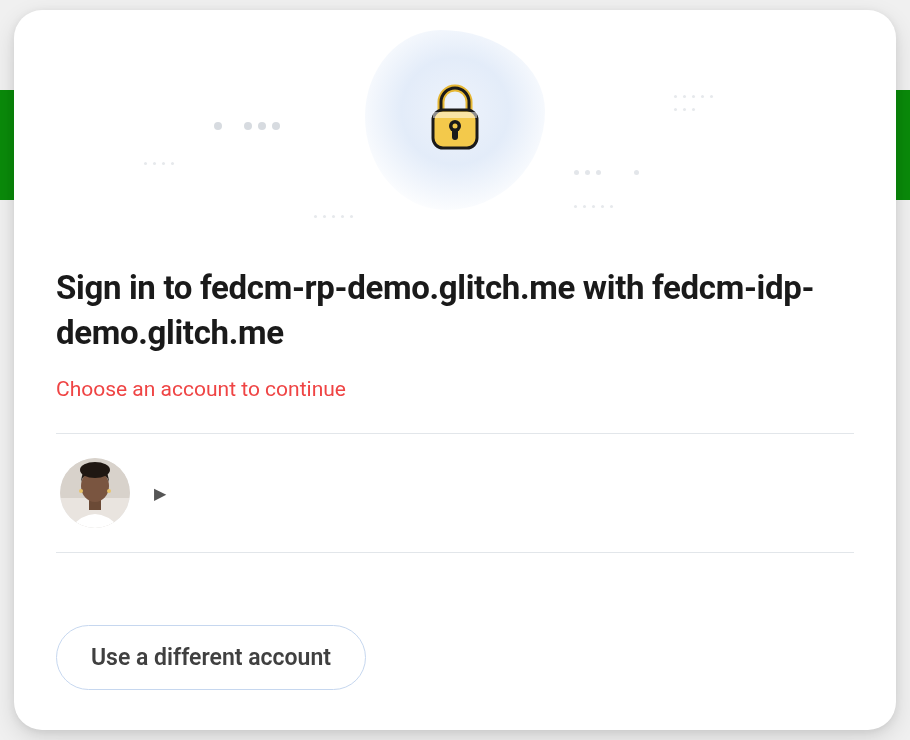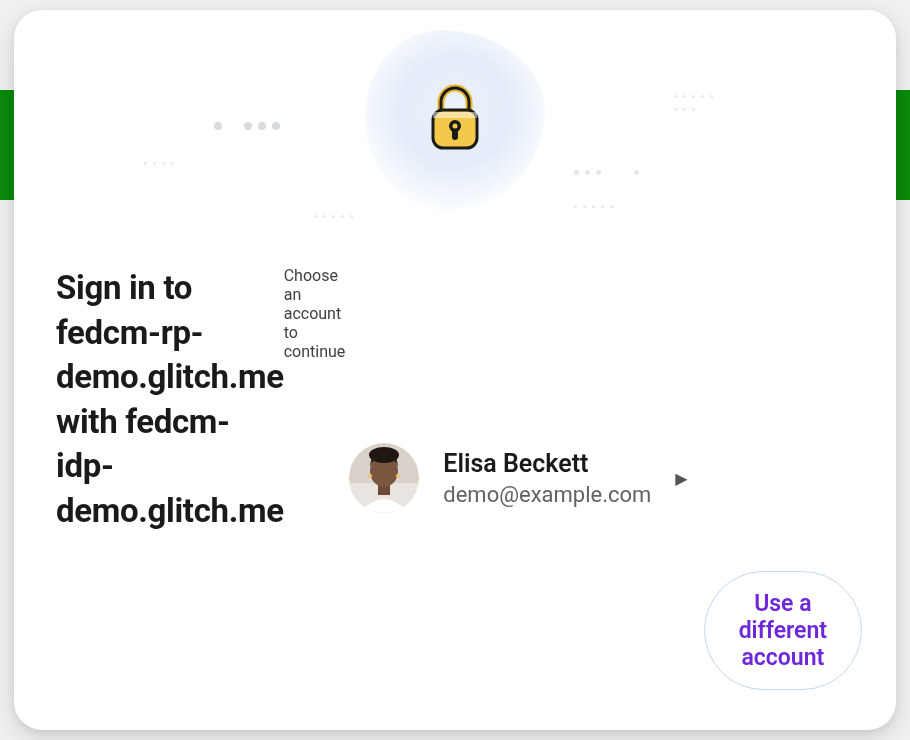--- a/index.html
+++ b/index.html
@@ -71,34 +71,34 @@
       background: #d7dbe0;
       display: inline-block;
     }
     .dots.small span { width: 5px; height: 5px; background: #e3e6ea; }
     .dots.tiny span { width: 3px; height: 3px; background: #e6e9ec; gap: 4px; }
 
     .content {
       padding: 36px 42px 40px 42px;
       flex: 1;
       display: flex;
-      flex-direction: row;
+      flex-direction: column;
     }
     .title {
       font-size: 33px;
       font-weight: 700;
       color: #1a1a1a;
       line-height: 1.35;
       letter-spacing: -0.01em;
       margin-bottom: 22px;
     }
     .subtitle {
-      font-size: 16px;
-      color: #404040;
-      margin-bottom: 21px;
+      font-size: 21px;
+      color: #ef4444;
+      margin-bottom: 32px;
     }
     .divider {
       height: 1px;
       background: #e2e6ea;
       width: 100%;
     }
     .account-row {
       display: flex;
       align-items: center;
       padding: 24px 4px;
@@ -136,21 +136,21 @@
     .button-row {
       margin-top: auto;
       padding-top: 50px;
       display: flex;
       justify-content: space-between;
       align-items: center;
     }
     .btn {
       border: 1.5px solid #c6d7ef;
       background: #fff;
-      color: #6d28d9;
+      color: #404040;
       font-size: 23px;
       font-weight: 600;
       padding: 18px 34px;
       border-radius: 999px;
       cursor: pointer;
       font-family: inherit;
     }
   </style>
 </head>
 <body>
@@ -252,24 +252,20 @@
             <ellipse cx="35" cy="28" rx="14" ry="16" fill="#7a5540"></ellipse>
 
             <path d="M21 24 Q22 8 35 8 Q48 8 49 24 Q46 14 35 14 Q24 14 21 24 Z" fill="#1f1712"></path>
             <ellipse cx="35" cy="12" rx="15" ry="8" fill="#1f1712"></ellipse>
 
             <circle cx="21" cy="33" r="2" fill="#e9c46a"></circle>
             <circle cx="49" cy="33" r="2" fill="#e9c46a"></circle>
           </g>
         </svg>
       </div>
-      <div class="account-text">
-        <div class="account-name">Elisa Beckett</div>
-        <div class="account-email">demo@example.com</div>
-      </div>
       <div class="chevron">▶</div>
     </div>
 
     <div class="divider"></div>
 
     <div class="button-row">
       <button class="btn">Use a different account</button>
     </div>
   </div>
 

